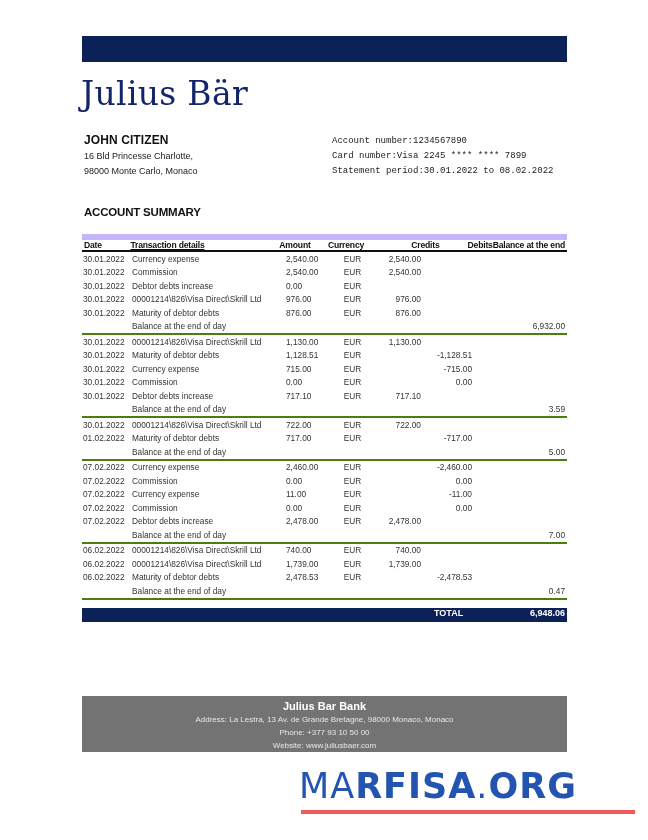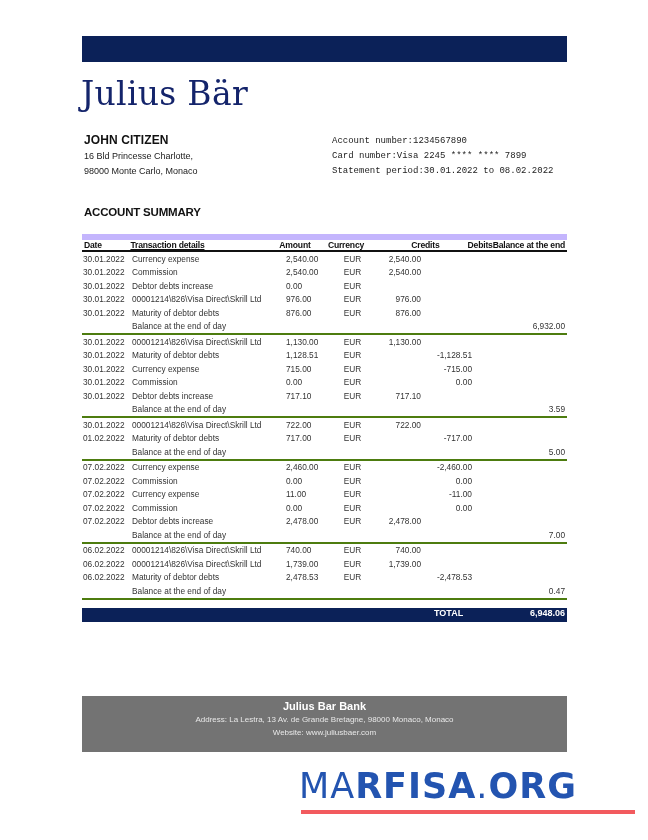--- a/index.html
+++ b/index.html
@@ -332,19 +332,20 @@
   <div class="total-bar">
     <div class="total-spacer"></div>
     <div class="total-label">TOTAL</div>
     <div class="total-value">6,948.06</div>
   </div>
 </div>
 
 <div class="footer">
   <div class="footer-title">Julius Bar Bank</div>
   <div class="footer-line">Address: La Lestra, 13 Av. de Grande Bretagne, 98000 Monaco, Monaco</div>
+  <div class="footer-line">Phone: +377 93 10 50 00</div>
   <div class="footer-line">Website: www.juliusbaer.com</div>
 </div>
 
 <div class="watermark">
   <div class="wm-text"><span class="thin">MA</span><span class="bold">RFISA</span><span class="thin">.</span><span class="bold">ORG</span></div>
   <div class="wm-underline"></div>
 </div>
 
 </body></html>

